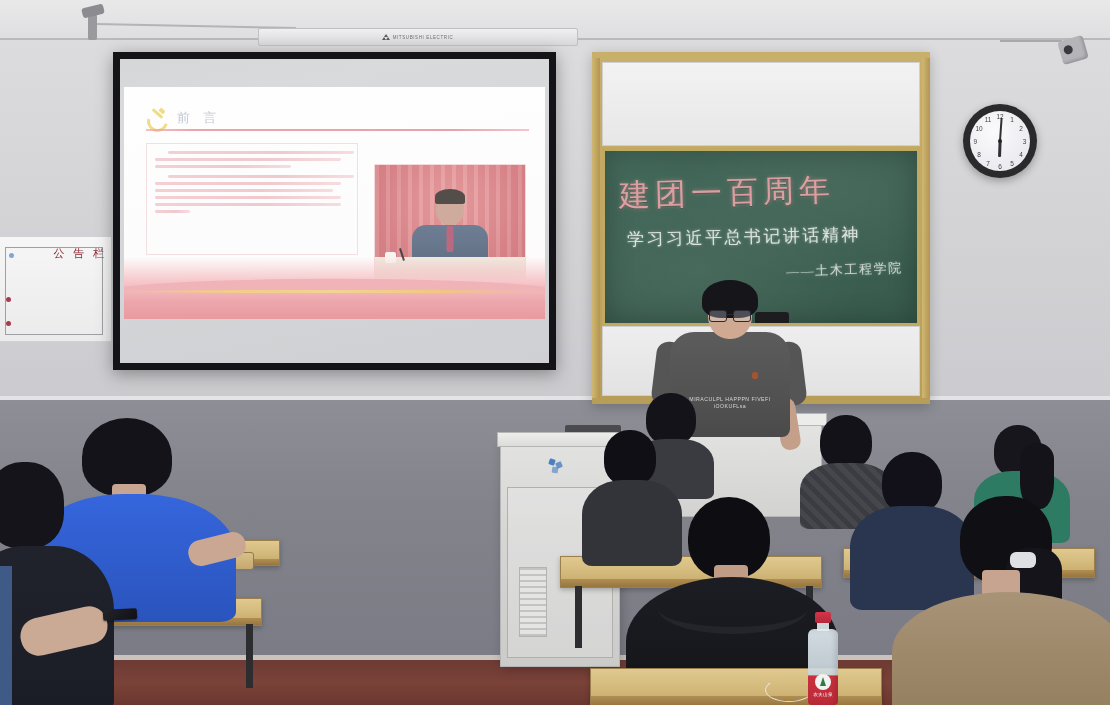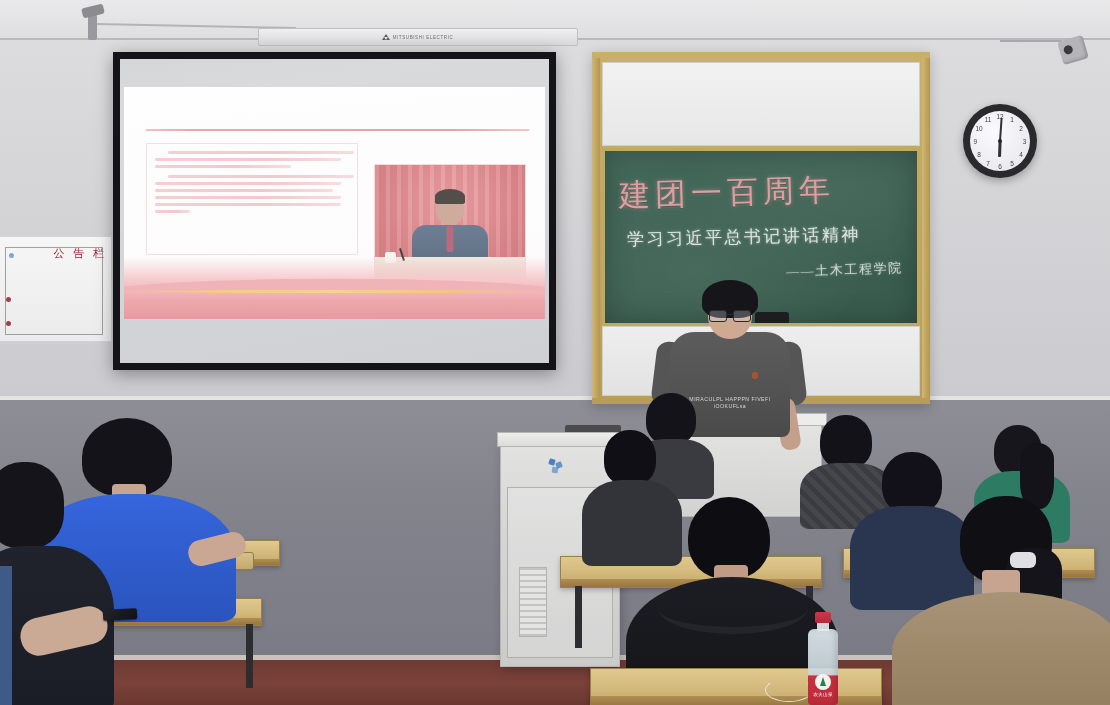--- a/index.html
+++ b/index.html
@@ -548,20 +548,28 @@
         </span>
       <span>MITSUBISHI ELECTRIC</span>
     </div>
   </div>
 
   <div class="screen-frame">
     <div class="screen-surface">
 
       <div class="slide">
 
+        <div class="slide-header">
+          <span class="party-emblem">
+            <i class="sickle"></i>
+              <i class="hammer"></i>
+              <i class="hammer-head"></i>
+          </span>
+          <span class="slide-title">前 言</span>
+        </div>
         <div class="title-rule"></div>
 
         <div class="slide-textbox">
           <div class="tline indent w96"></div>
           <div class="tline w96"></div>
           <div class="tline w70"></div>
           <div class="tline indent w96 gap"></div>
           <div class="tline w96"></div>
           <div class="tline w92"></div>
           <div class="tline w96"></div>

